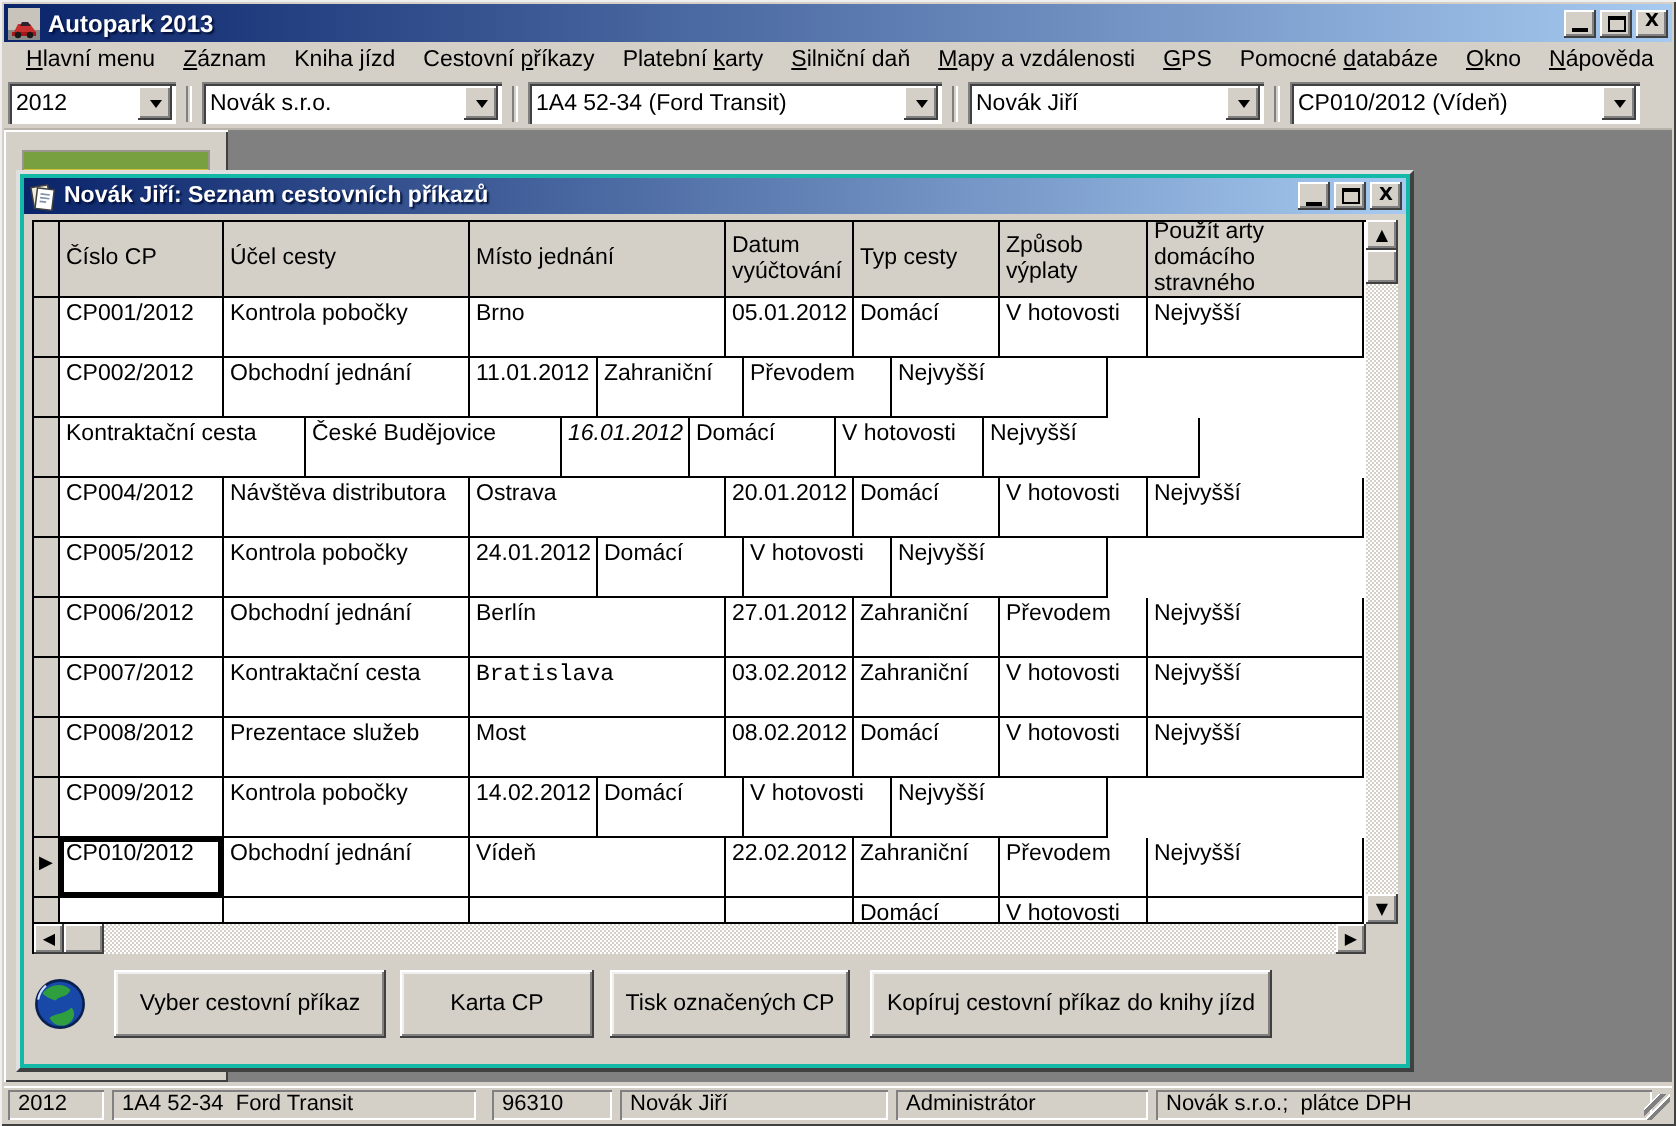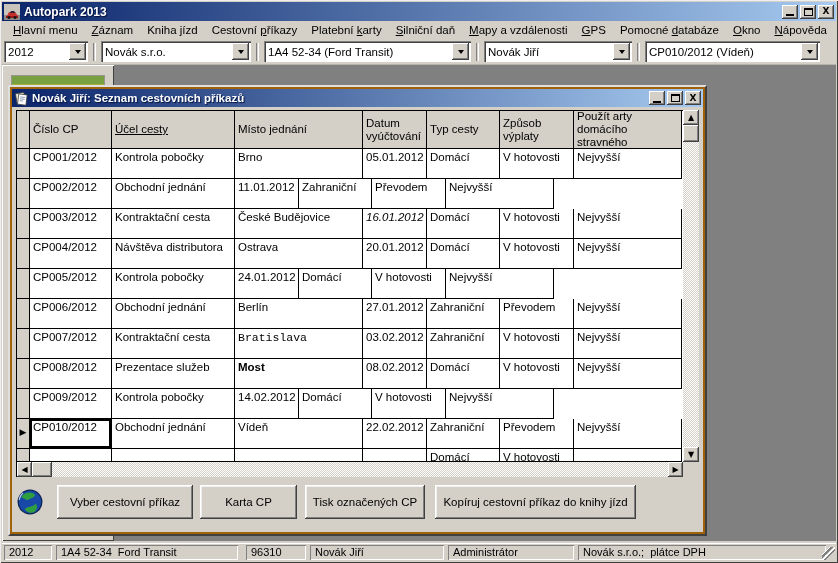--- a/index.html
+++ b/index.html
@@ -42,21 +42,21 @@
   .client{position:absolute;left:2px;top:65px;right:2px;bottom:22px;background:#808080;}
   
   .sidebar{position:absolute;left:0;top:0;width:112px;height:100%;background:#d4d0c8;
     box-shadow:inset 1px 1px #fff, inset -1px -1px #404040;padding-top:10px;overflow:hidden;}
   .photo{display:block;width:94px;margin:0 auto 7px auto;border:1px solid #9a968e;}
   .side-divider{height:2px;margin:12px 6px 9px 6px;border-top:1px solid #808080;border-bottom:1px solid #fff;}
   .nav-item{display:flex;align-items:center;gap:4px;height:22px;padding-left:7px;cursor:default;
     font-size:11.5px;white-space:nowrap;}
   .nav-item svg{flex:0 0 auto;}
   
-  .child{position:absolute;left:6px;top:20px;width:699px;height:451px;background:#a16207;
+  .child{position:absolute;left:6px;top:20px;width:699px;height:451px;background:#14b8a6;
     border:2px solid;border-color:#dfdfdf #404040 #404040 #dfdfdf;padding:2px;}
   .child-titlebar{height:18px;background:linear-gradient(to right,#0a246a,#a6caf0);
     display:flex;align-items:center;padding:0 2px;color:#fff;}
   .child-titlebar .wicon{width:14px;height:14px;margin-right:4px;}
   .child-titlebar .wtitle{font-weight:bold;font-size:11.5px;flex:1;white-space:nowrap;
     text-shadow:1px 1px 1px #00103a;}
   .child-client{position:relative;height:425px;background:#d4d0c8;overflow:hidden;}
   
   .grid{position:absolute;left:4px;top:3px;display:flex;}
   .grid-content{border-top:1px solid #000;border-left:1px solid #000;background:#fff;}
@@ -320,21 +320,21 @@
           <span class="tbtn">X</span>
         </span>
       </div>
       <div class="child-client">
 
         <div class="grid">
           <div class="grid-content" id="grid-content">
               <div class="trow thead">
                 <div class="tcell sel-cell" style="width: 13px; height: 38px;"></div>
                 <div class="tcell" style="width: 82px; height: 38px;">Číslo CP</div>
-                <div class="tcell" style="width: 123px; height: 38px; text-decoration: underline;">Účel cesty</div>
+                <div class="tcell" style="width: 123px; height: 38px;">Účel cesty</div>
                 <div class="tcell" style="width: 128px; height: 38px;">Místo jednání</div>
                 <div class="tcell" style="width: 64px; height: 38px;">Datum vyúčtování</div>
                 <div class="tcell" style="width: 73px; height: 38px;">Typ cesty</div>
                 <div class="tcell" style="width: 74px; height: 38px;">Způsob výplaty</div>
                 <div class="tcell" style="width: 108px; height: 38px;">Použít arty domácího stravného</div>
               </div>
               <div class="trow">
                 <div class="tcell sel-cell" style="width: 13px; height: 30px;"></div>
                 <div class="tcell" style="width: 82px; height: 30px;">CP001/2012</div>
                 <div class="tcell" style="width: 123px; height: 30px;">Kontrola pobočky</div>
@@ -348,21 +348,20 @@
                 <div class="tcell sel-cell" style="width: 13px; height: 30px;"></div>
                 <div class="tcell" style="width: 82px; height: 30px;">CP002/2012</div>
                 <div class="tcell" style="width: 123px; height: 30px;">Obchodní jednání</div>
                 <div class="tcell" style="width: 64px; height: 30px;">11.01.2012</div>
                 <div class="tcell" style="width: 73px; height: 30px;">Zahraniční</div>
                 <div class="tcell" style="width: 74px; height: 30px;">Převodem</div>
                 <div class="tcell" style="width: 108px; height: 30px;">Nejvyšší</div>
               </div>
               <div class="trow">
                 <div class="tcell sel-cell" style="width: 13px; height: 30px;"></div>
-                <div class="tcell" style="width: 82px; height: 30px;">CP003/2012</div>
                 <div class="tcell" style="width: 123px; height: 30px;">Kontraktační cesta</div>
                 <div class="tcell" style="width: 128px; height: 30px;">České Budějovice</div>
                 <div class="tcell" style="width: 64px; height: 30px; font-style: italic;">16.01.2012</div>
                 <div class="tcell" style="width: 73px; height: 30px;">Domácí</div>
                 <div class="tcell" style="width: 74px; height: 30px;">V hotovosti</div>
                 <div class="tcell" style="width: 108px; height: 30px;">Nejvyšší</div>
               </div>
               <div class="trow">
                 <div class="tcell sel-cell" style="width: 13px; height: 30px;"></div>
                 <div class="tcell" style="width: 82px; height: 30px;">CP004/2012</div>
@@ -399,21 +398,21 @@
                 <div class="tcell" style="width: 128px; height: 30px; font-family: Liberation Mono, monospace;">Bratislava</div>
                 <div class="tcell" style="width: 64px; height: 30px;">03.02.2012</div>
                 <div class="tcell" style="width: 73px; height: 30px;">Zahraniční</div>
                 <div class="tcell" style="width: 74px; height: 30px;">V hotovosti</div>
                 <div class="tcell" style="width: 108px; height: 30px;">Nejvyšší</div>
               </div>
               <div class="trow">
                 <div class="tcell sel-cell" style="width: 13px; height: 30px;"></div>
                 <div class="tcell" style="width: 82px; height: 30px;">CP008/2012</div>
                 <div class="tcell" style="width: 123px; height: 30px;">Prezentace služeb</div>
-                <div class="tcell" style="width: 128px; height: 30px; font-weight: bold;">Most</div>
+                <div class="tcell" style="width: 128px; height: 30px;">Most</div>
                 <div class="tcell" style="width: 64px; height: 30px;">08.02.2012</div>
                 <div class="tcell" style="width: 73px; height: 30px;">Domácí</div>
                 <div class="tcell" style="width: 74px; height: 30px;">V hotovosti</div>
                 <div class="tcell" style="width: 108px; height: 30px;">Nejvyšší</div>
               </div>
               <div class="trow">
                 <div class="tcell sel-cell" style="width: 13px; height: 30px;"></div>
                 <div class="tcell" style="width: 82px; height: 30px;">CP009/2012</div>
                 <div class="tcell" style="width: 123px; height: 30px;">Kontrola pobočky</div>
                 <div class="tcell" style="width: 64px; height: 30px;">14.02.2012</div>

